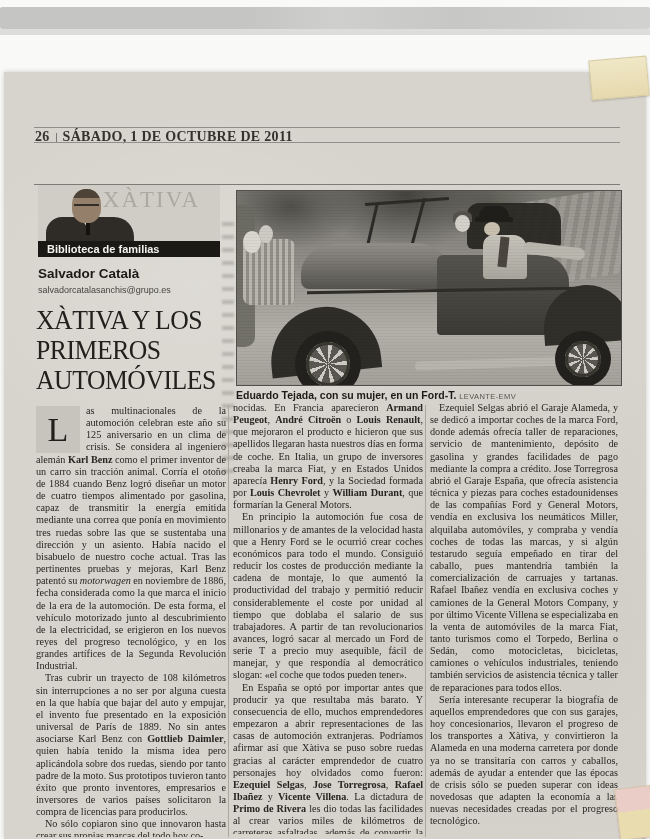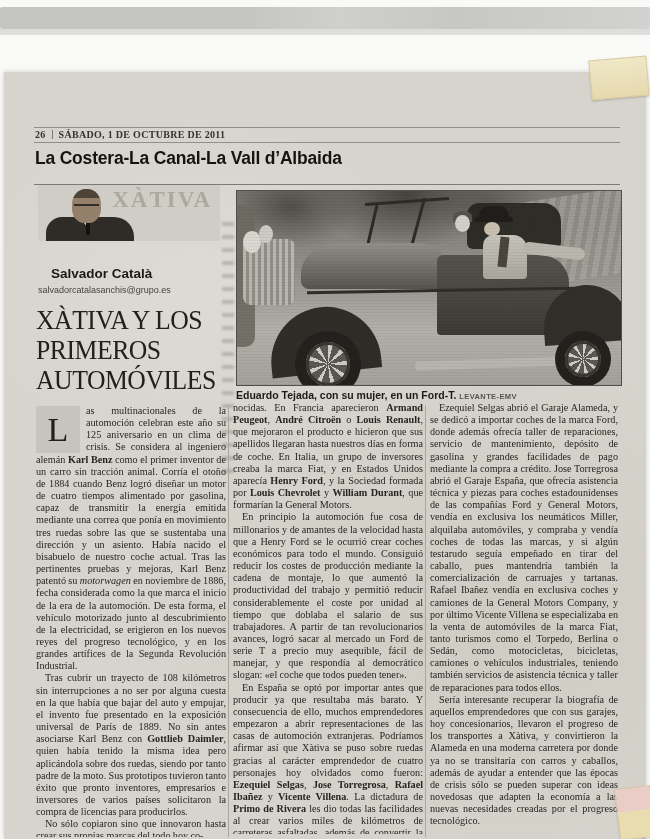--- a/index.html
+++ b/index.html
@@ -19,39 +19,39 @@
   .page{position:absolute;left:4px;top:72px;width:642px;height:767px;
     background:
       radial-gradient(420px 300px at 30% 28%, rgba(255,255,255,.16), transparent 60%),
       radial-gradient(520px 400px at 78% 72%, rgba(110,105,92,.07), transparent 70%),
       #d7d4cd;
     box-shadow:0 0 5px rgba(0,0,0,.18);color:#26251f;}
   .rule{position:absolute;height:1px;background:#8f8e88;}
   .r1{left:30px;top:55px;width:586px;}
   .r2{left:30px;top:70px;width:586px;}
   .r3{left:30px;top:112px;width:586px;background:#7c7b75;}
-  .masthead{position:absolute;left:31px;top:57px;font-size:10px;font-weight:700;color:#33322d;letter-spacing:.3px;}
+  .masthead{position:absolute;left:31px;top:57px;font-size:14px;font-weight:700;color:#33322d;letter-spacing:.3px;}
   .hdiv{display:inline-block;width:1px;height:9px;background:#7a7973;margin:0 6px;vertical-align:-1px;}
   .section-title{position:absolute;left:31px;top:76px;font-family:"Liberation Sans","DejaVu Sans",sans-serif;
     font-weight:700;font-size:17.5px;letter-spacing:-.2px;color:#141412;}
   
   .author-photo{position:absolute;left:34px;top:113px;width:182px;height:56px;background:#d0cdc6;overflow:hidden;}
-  .ghost1,.ghost2{position:absolute;right:8px;font-weight:700;letter-spacing:2px;color:rgba(88,85,77,.30);filter:blur(.6px);}
+  .ghost1,.ghost2{position:absolute;right:20px;font-weight:400;letter-spacing:2px;color:rgba(88,85,77,.30);filter:blur(.6px);}
   .ghost1{top:2px;font-size:23px;}
   .ghost2{top:30px;font-size:23px;color:rgba(88,85,77,.22);margin-top:32px;}
   .ap-suit{position:absolute;left:8px;bottom:-2px;width:88px;height:26px;background:#2f2b26;border-radius:16px 20px 0 0;}
   .ap-collar{position:absolute;left:42px;bottom:14px;width:14px;height:10px;background:#d9d7cf;clip-path:polygon(0 0,100% 0,50% 100%);}
   .ap-tie{position:absolute;left:48px;bottom:6px;width:4px;height:12px;background:#14120f;}
   .ap-head{position:absolute;left:34px;top:4px;width:29px;height:34px;border-radius:46% 46% 42% 42%;
     background:linear-gradient(180deg,#4d4336 0 26%,#94806a 26%);}
   .ap-glasses{position:absolute;left:36px;top:19px;width:25px;height:5px;border-top:2px solid #211f1b;opacity:.85;}
   .rubric-bar{position:absolute;left:34px;top:169px;width:182px;height:16px;background:#1a1916;
     font-family:"Liberation Sans","DejaVu Sans",sans-serif;font-weight:700;font-size:11px;line-height:16px;
     color:#f4f3ef;padding-left:9px;box-sizing:border-box;}
-  .author-name{position:absolute;left:47px;top:194px;font-family:"Liberation Sans","DejaVu Sans",sans-serif;
+  .author-name{position:absolute;left:34px;top:194px;font-family:"Liberation Sans","DejaVu Sans",sans-serif;
     font-weight:700;font-size:13.5px;color:#1b1a17;}
   .author-email{position:absolute;left:34px;top:213px;font-family:"Liberation Sans","DejaVu Sans",sans-serif;
     font-size:9px;color:#45443f;}
   .headline{position:absolute;left:32px;top:233px;font-size:26.5px;line-height:30px;color:#21201c;
     letter-spacing:-.5px;transform:scaleX(.97);transform-origin:left top;white-space:nowrap;}
   .bleed{position:absolute;left:218px;top:150px;width:12px;height:252px;
     background:repeating-linear-gradient(180deg, rgba(105,102,94,.30) 0 4px, transparent 4px 13px);filter:blur(1px);}
   
   .car-photo{position:absolute;left:232px;top:118px;width:386px;height:196px;box-sizing:border-box;
     border:1px solid #514f4a;overflow:hidden;
@@ -94,21 +94,21 @@
   .woman-head{position:absolute;left:218px;top:24px;width:15px;height:17px;border-radius:50%;background:#d3d1c9;}
   .man-hat{position:absolute;left:242px;top:15px;width:30px;height:14px;background:#1f1e1a;border-radius:10px 10px 3px 3px;}
   .man-hat::after{content:"";position:absolute;left:-4px;bottom:-2px;width:38px;height:5px;background:#1f1e1a;border-radius:3px;}
   .man-head{position:absolute;left:247px;top:31px;width:16px;height:14px;border-radius:50%;background:#c9c0b0;}
   .man-torso{position:absolute;left:246px;top:44px;width:44px;height:44px;border-radius:10px 14px 4px 4px;
     background:linear-gradient(180deg,#c6c4bb,#a8a69d);}
   .man-vest{position:absolute;left:262px;top:46px;width:9px;height:30px;background:#4a463f;transform:rotate(6deg);}
   .man-arm{position:absolute;left:286px;top:54px;width:62px;height:12px;background:#b9b7ae;border-radius:6px;transform:rotate(7deg);}
   .caption{position:absolute;left:232px;top:317px;width:388px;font-family:"Liberation Sans","DejaVu Sans",sans-serif;
     font-size:10.5px;font-weight:700;color:#1b1a17;}
-  .credit{font-size:7.5px;font-weight:700;color:#55544e;letter-spacing:.4px;margin-top:44px;}
+  .credit{font-size:7.5px;font-weight:400;color:#55544e;letter-spacing:.4px;margin-top:44px;}
   
   .colrule{position:absolute;top:333px;width:1px;height:432px;background:#aaa79f;}
   .cr1{left:224px;} .cr2{left:421px;}
   .col{position:absolute;top:333px;width:190px;height:432px;overflow:hidden;
     font-size:10.2px;line-height:12.15px;text-align:justify;color:#262520;word-spacing:-.2px;}
   .c0{left:32px;} .c1{left:229px;top:330px;} .c2{left:426px;top:330px;width:188px;}
   .col p{margin:0;}
   .col p.ind{text-indent:9px;}
   .col b{font-weight:700;} .col i{font-style:italic;}
   .dropcap{float:left;width:44px;height:47px;margin:1px 6px 0 0;background:#c7c4bd;
@@ -120,32 +120,32 @@
 <div class="stage">
   <div class="scan-band"></div>
   <div class="scan-band2"></div>
 
   <div class="page">
     <div class="rule r1"></div>
     <div class="masthead">
       <span>26</span><span class="hdiv"></span><span>SÁBADO, 1 DE OCTUBRE DE 2011</span>
     </div>
     <div class="rule r2"></div>
-    <div class="section-title">La Costera-La Canal-La Vall d’Albaida</div>
     <div class="rule r3"></div>
 
     <div class="author-photo">
       <div class="ghost1">XÀTIVA</div>
       <div class="ghost2">DIFER</div>
       <div class="ap-suit"></div>
       <div class="ap-collar"></div>
       <div class="ap-tie"></div>
       <div class="ap-head"></div>
       <div class="ap-glasses"></div>
     </div>
+    <div class="rubric-bar">Biblioteca de familias</div>
     <div class="author-name">Salvador Català</div>
     <div class="author-email">salvadorcatalasanchis@grupo.es</div>
 
     <div class="headline">
       <div>XÀTIVA Y LOS</div>
       <div>PRIMEROS</div>
       <div>AUTOMÓVILES</div>
     </div>
 
     <div class="bleed"></div>

